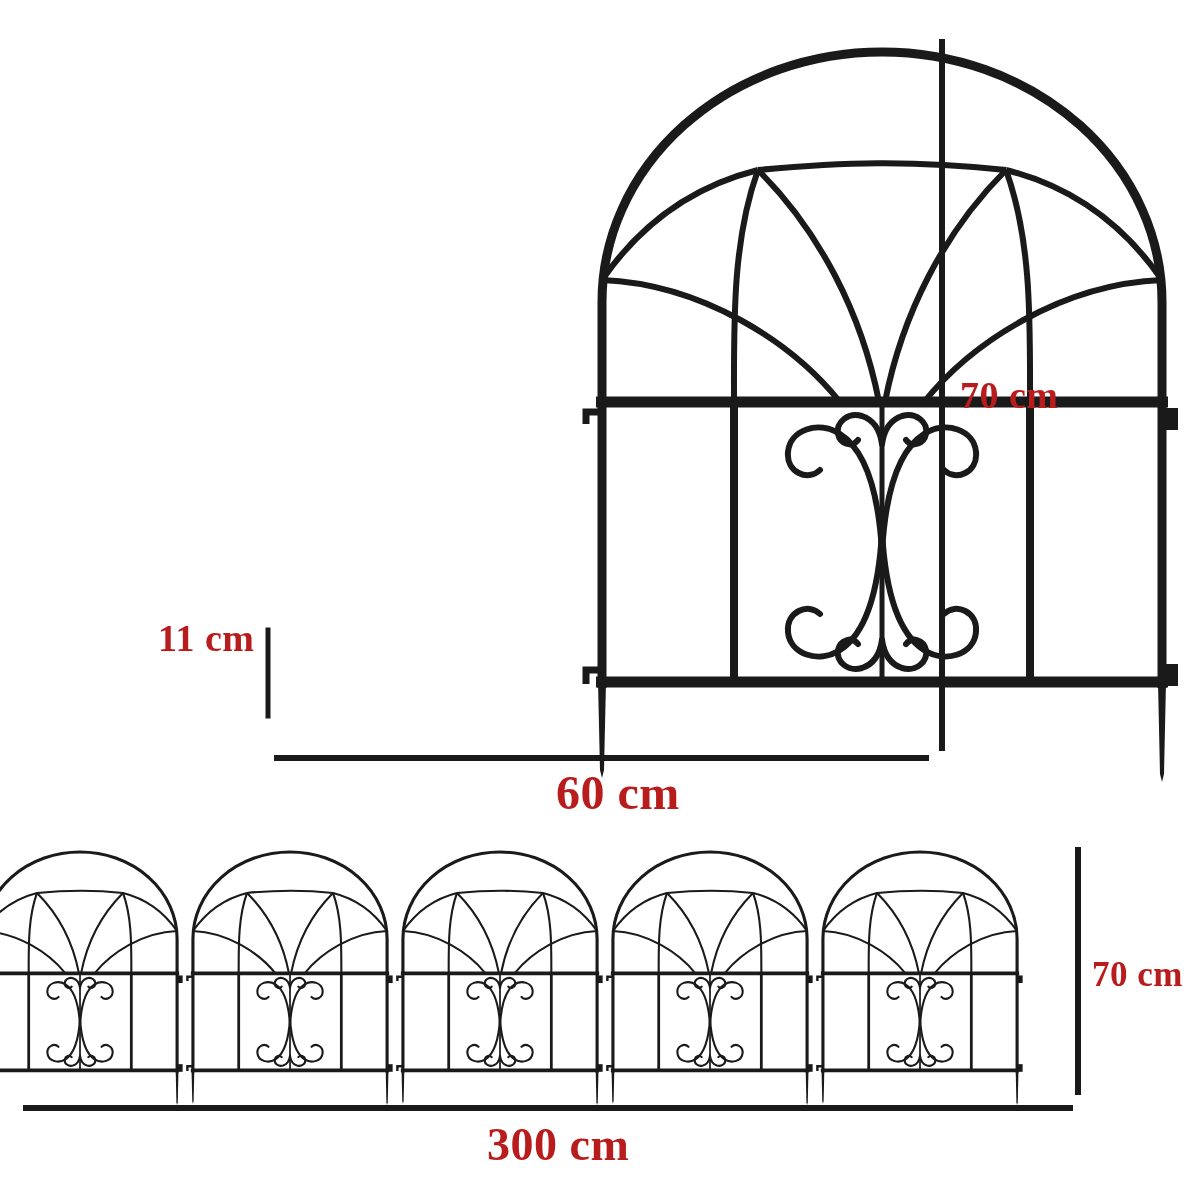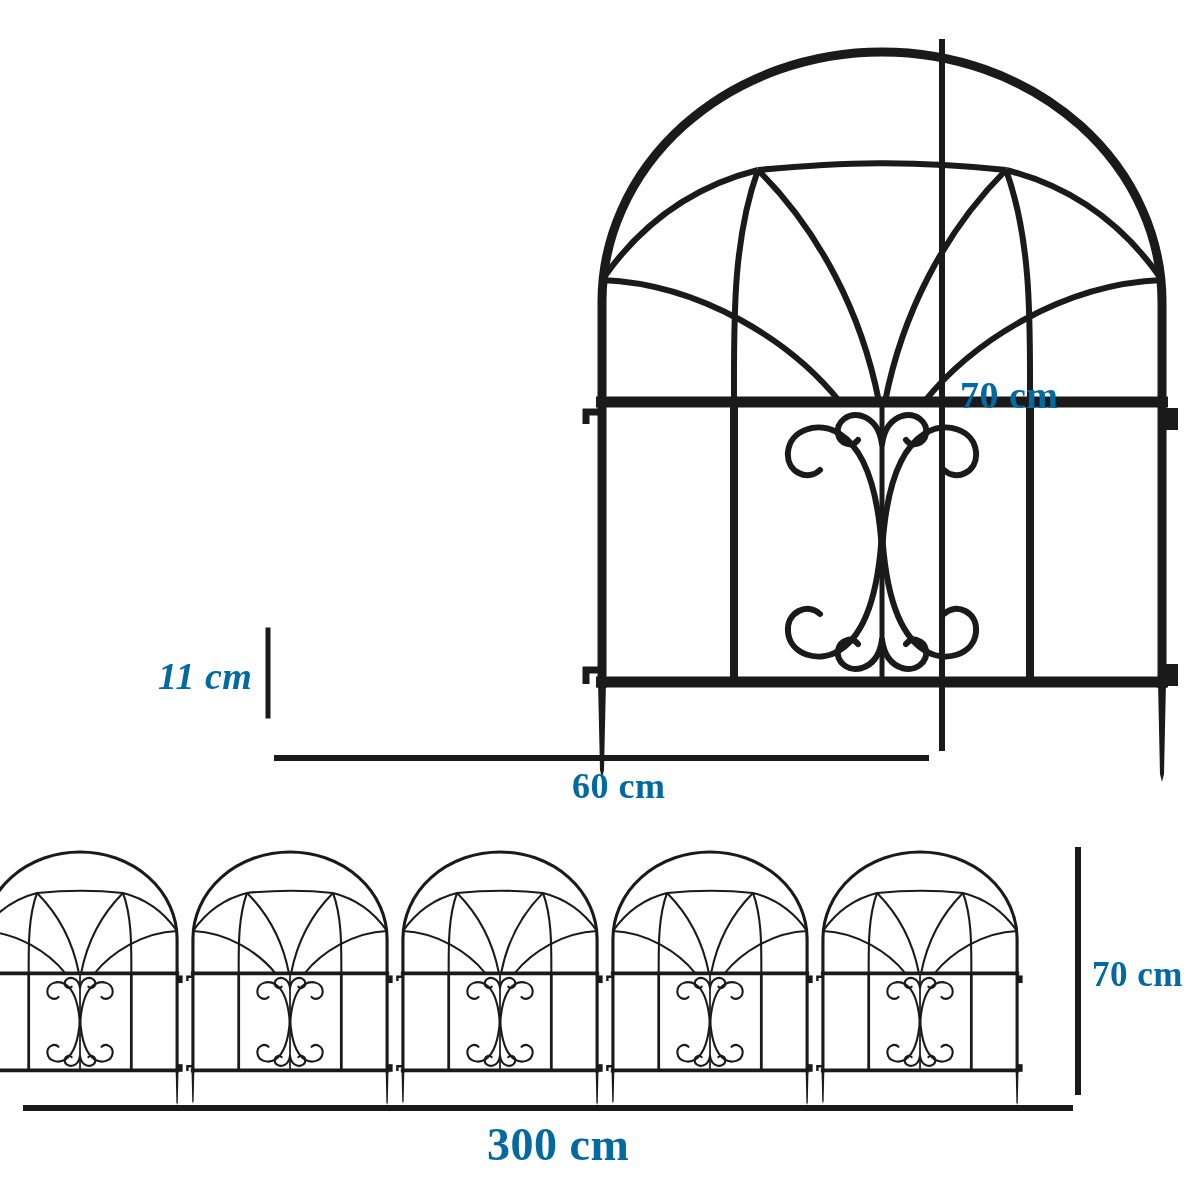--- a/index.html
+++ b/index.html
@@ -4,27 +4,27 @@
 <style>
   html,body{margin:0;padding:0;background:#ffffff;}
   body{width:1200px;height:1200px;overflow:hidden;
        font-family:"Liberation Serif", serif;color:#111111;}
   #stage{position:relative;width:1200px;height:1200px;background:#fff;}
   svg{display:block;}
   .dimlabel{
     position:absolute;
     font-family:"Liberation Serif", serif;
     font-weight:700;
-    color:#0369a1;
+    color:#b91c1c;
     white-space:nowrap;
     letter-spacing:.5px;
   }
   #lbl-h-top{left:960px;top:373px;font-size:38px;}
-  #lbl-v-left{left:158px;top:654px;font-size:38px;font-style:italic;}
-  #lbl-w-top{left:572px;top:765px;font-size:36px;}
+  #lbl-v-left{left:158px;top:616px;font-size:38px;}
+  #lbl-w-top{left:556px;top:765px;font-size:48px;}
   #lbl-h-bot{left:1092px;top:955px;font-size:35px;}
   #lbl-w-bot{left:487px;top:1118px;font-size:46px;}
 </style>
 </head>
 <body>
 
 <div id="stage">
 
   <svg width="1200" height="1200" viewBox="0 0 1200 1200">
     <defs>

